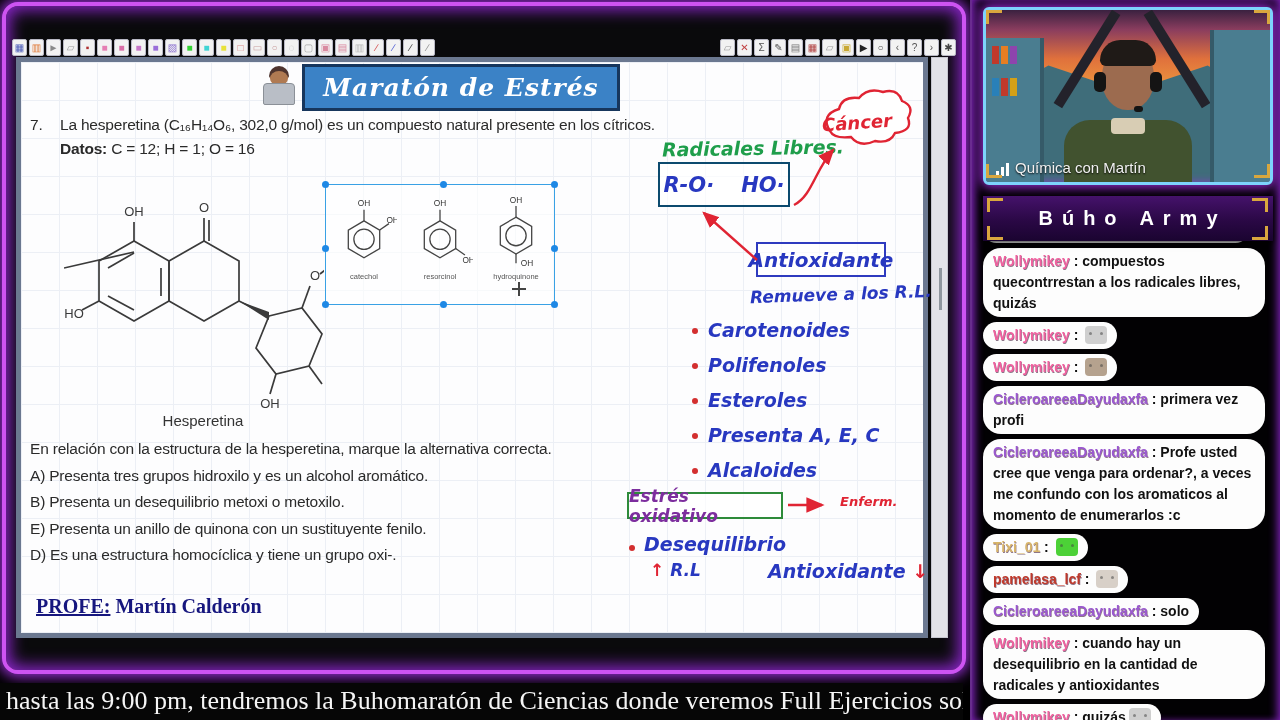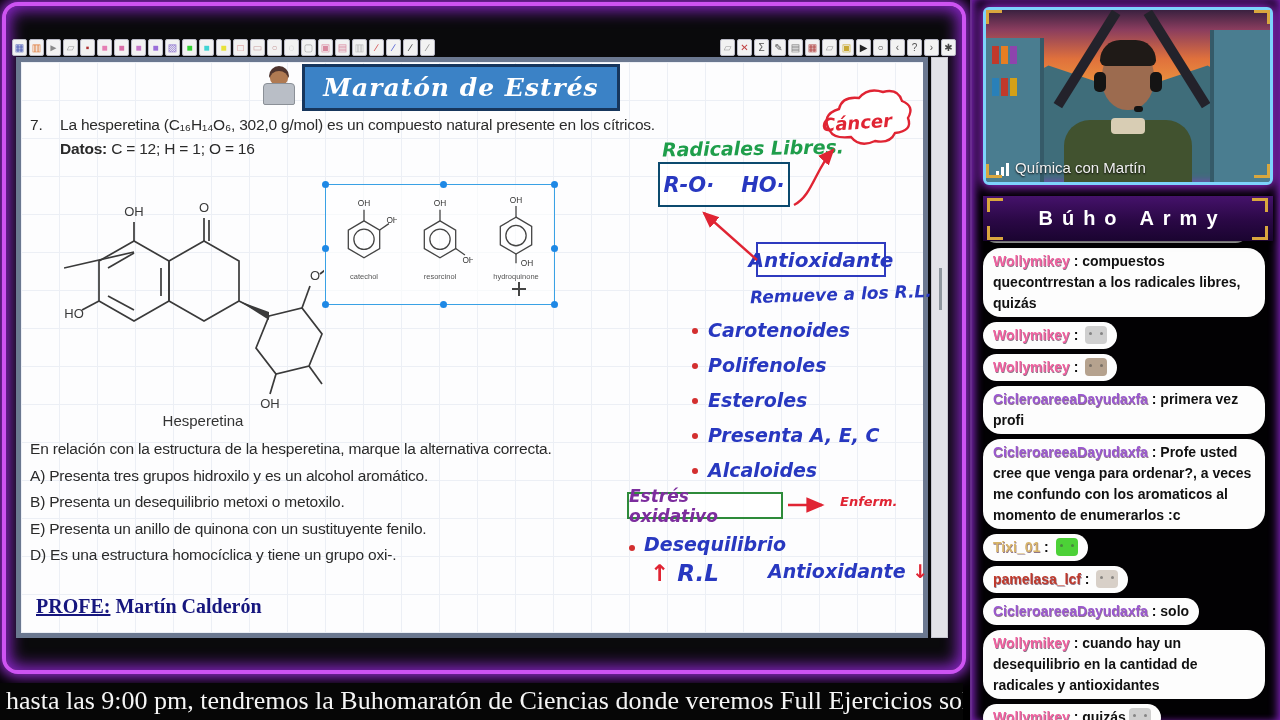--- a/index.html
+++ b/index.html
@@ -67,21 +67,21 @@
     display:flex; align-items:center; justify-content:center; font-size:20px; }
   .remueve { left:750px; top:284px; font-size:17px; transform:rotate(-2deg); }
   .anti-list { left:692px; top:313px; font-size:19px; line-height:35px; }
   .anti-list .li { position:relative; padding-left:16px; }
   .anti-list .li::before { content:""; position:absolute; left:0; top:15px; width:6px; height:6px; border-radius:50%; background:#d32f2f; }
   .estres-box { left:627px; top:492px; width:156px; height:27px; border:2px solid #2e8b3a; background:rgba(255,255,255,.7);
     display:flex; align-items:center; justify-content:center; font-size:17px; }
   .enferm { left:828px; top:494px; font-size:13px;margin-left:12px; }
   .deseq { left:644px; top:533px; font-size:19px; }
   .deseq::before { content:""; position:absolute; left:-15px; top:12px; width:6px; height:6px; border-radius:50%; background:#d32f2f; }
-  .rl-line { left:650px; top:560px; font-size:23px; }
+  .rl-line { left:650px; top:560px; font-size:17px; }
   .anti2 { left:768px; top:560px; font-size:19px; }
 
   
   .opt-block { left:30px; top:437px; width:650px; }
   .opt-block div { height:26.5px; white-space:nowrap; }
   .profe { left:36px; top:595px; font-family:"Liberation Serif", serif; font-weight:bold; font-size:20px; color:#16167e; }
   .profe u { text-decoration:underline; }
 
   
   .ticker { left:0; top:683px; width:963px; height:37px; background:#060606; overflow:hidden; }

